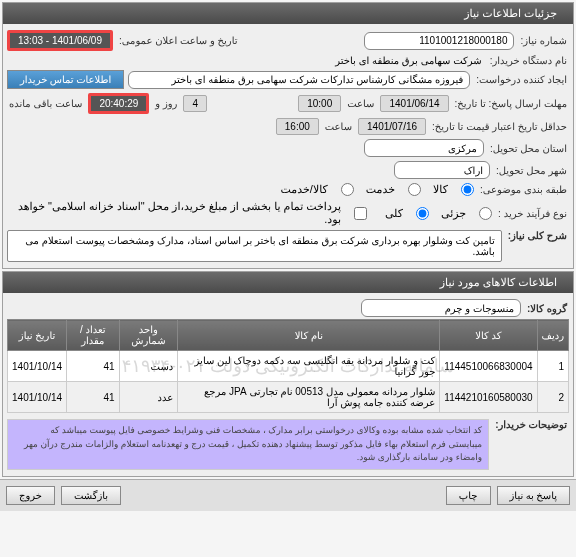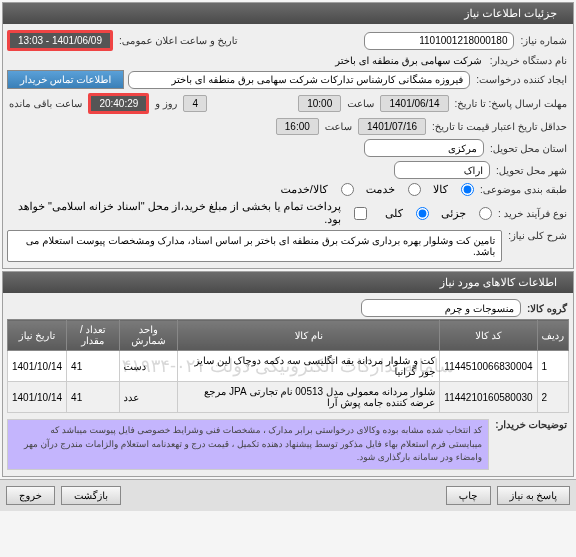--- a/index.html
+++ b/index.html
@@ -91,21 +91,21 @@
 table.data-table th {
   background: linear-gradient(to bottom, #7a7a7a, #5a5a5a);
   color: #fff;
   padding: 4px;
   border: 1px solid #888;
   font-weight: normal;
 }
 table.data-table td {
   padding: 4px;
   border: 1px solid #ccc;
-  text-align: left;
+  text-align: right;
 }
 table.data-table tr:nth-child(even) td {
   background: #f0f0f0;
 }
 .watermark-container {
   position: relative;
 }
 .watermark {
   position: absolute;
   top: 50%;
@@ -228,21 +228,21 @@
           <span>کلی</span>
         </label>
       </div>
       <label class="radio-item" style="margin-right:14px">
         <input type="checkbox" style="">
         <span>پرداخت تمام یا بخشی از مبلغ خرید،از محل "اسناد خزانه اسلامی" خواهد بود.</span>
       </label>
     </div>
 
     <div class="row" style="align-items:flex-start">
-      <span class="label" style="font-weight:normal">شرح کلی نیاز:</span>
+      <span class="label" style="font-weight:bold">شرح کلی نیاز:</span>
       <div class="textarea-field">تامین کت وشلوار بهره برداری شرکت برق منطقه ای باختر بر اساس اسناد، مدارک ومشخصات پیوست استعلام می باشد.</div>
     </div>
 
   </div>
 </div>
 
 <div class="panel">
   <div class="panel-header">اطلاعات کالاهای مورد نیاز</div>
   <div class="panel-body">
 

